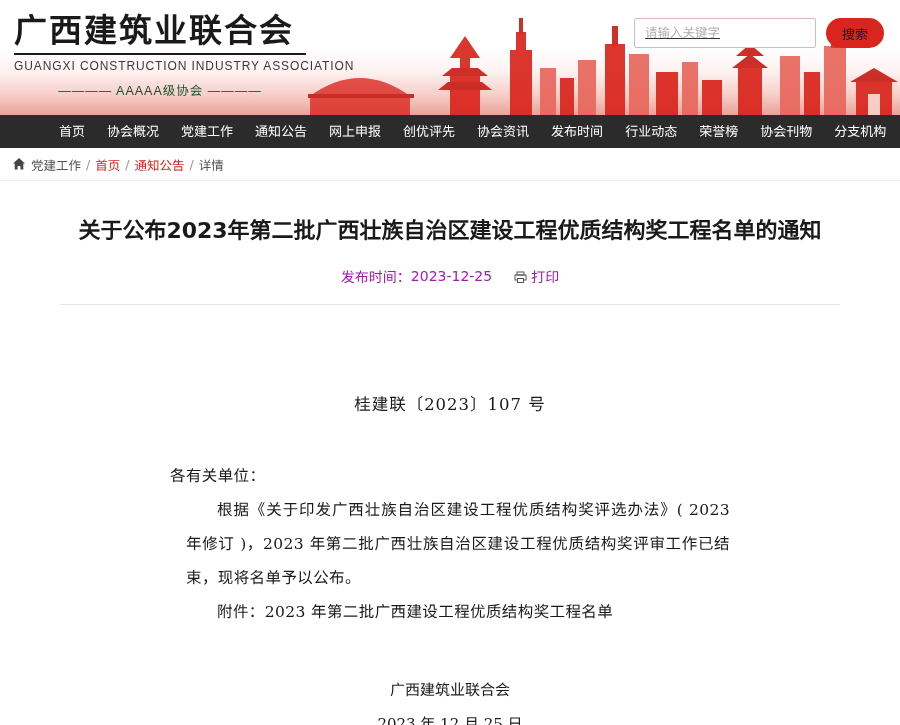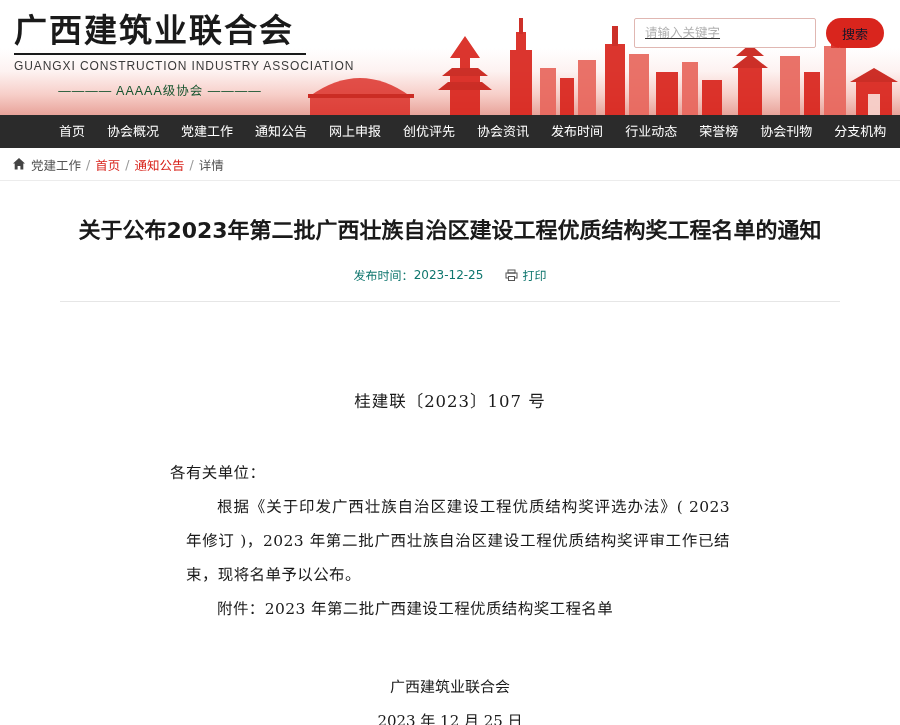--- a/index.html
+++ b/index.html
@@ -159,22 +159,22 @@
     font-weight: bold;
     color: #1a1a1a;
     line-height: 30px;
     font-family: "DejaVu Sans", sans-serif;
   }
   .article-meta {
     margin-top: 20px;
     display: flex;
     justify-content: center;
     align-items: center;
-    font-size: 12px;
-    color: #0f766e;
+    font-size: 14px;
+    color: #a21caf;
     font-family: "DejaVu Sans", sans-serif;
   }
   .meta-print {
     margin-left: 22px;
     display: flex;
     align-items: center;
     cursor: pointer;
   }
   .printer-icon {
     width: 13px; height: 12px;

